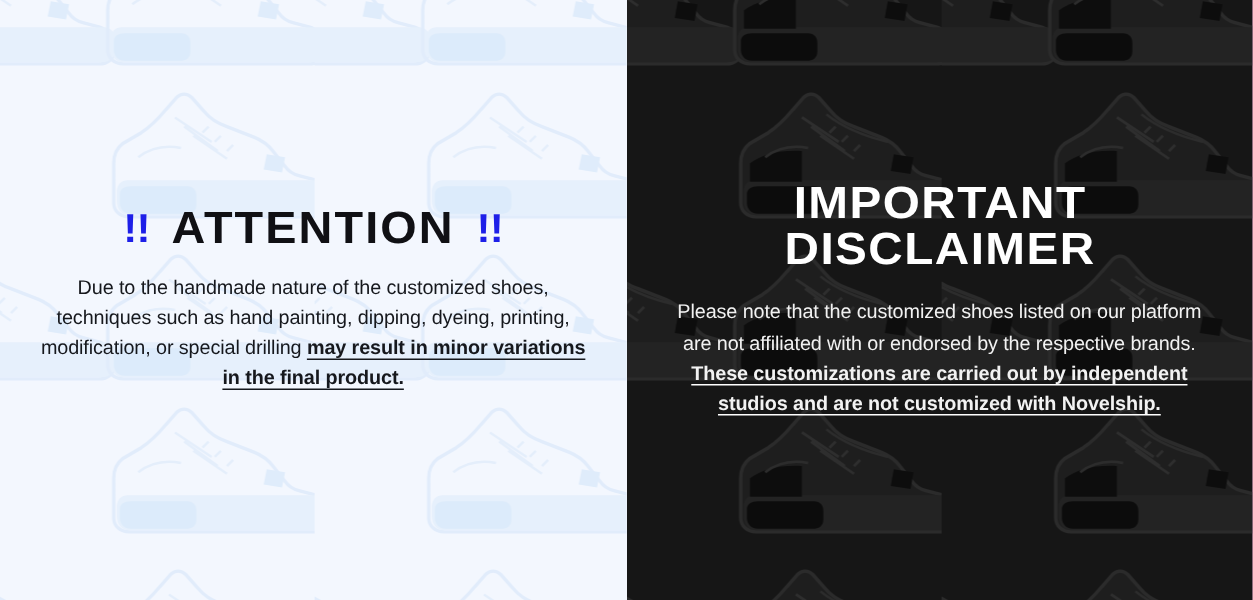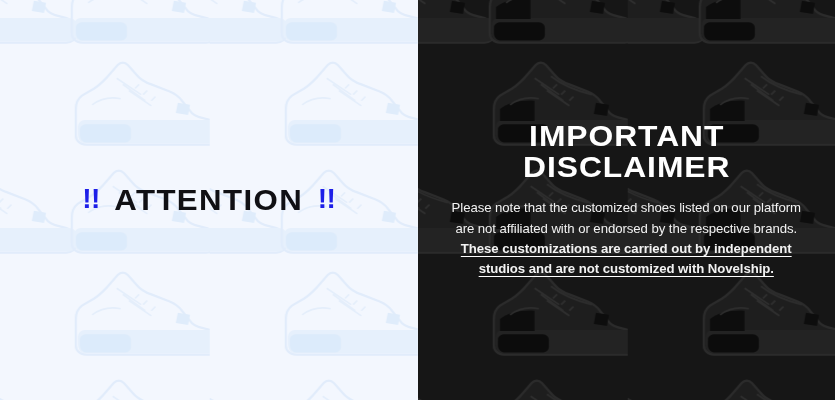--- a/index.html
+++ b/index.html
@@ -146,20 +146,21 @@
         <rect width="418" height="400" fill="url(#patL)"></rect>
       </svg>
     </div>
 
     <div class="content">
       <div class="heading heading-left">
         <span class="bang">!!</span>
         <span>ATTENTION</span>
         <span class="bang">!!</span>
       </div>
+      <p class="body-copy body-left"><span>Due to the handmade nature of the customized shoes, techniques such as hand painting, dipping, dyeing, printing, modification, or special drilling </span><span class="emph">may result in minor variations in the final product.</span></p>
     </div>
   </div>
 
   <div class="panel panel-right">
 
     <div class="pattern">
       <svg viewBox="0 0 418 400" preserveAspectRatio="xMidYMid slice" aria-hidden="true">
         <defs>
           <g id="sneakerD">
             <path d="M4 44 C4 38 6 34 10 31 L22 24 C28 20 33 15 38 9 L45 1 C48 -2 52 -2 55 1

